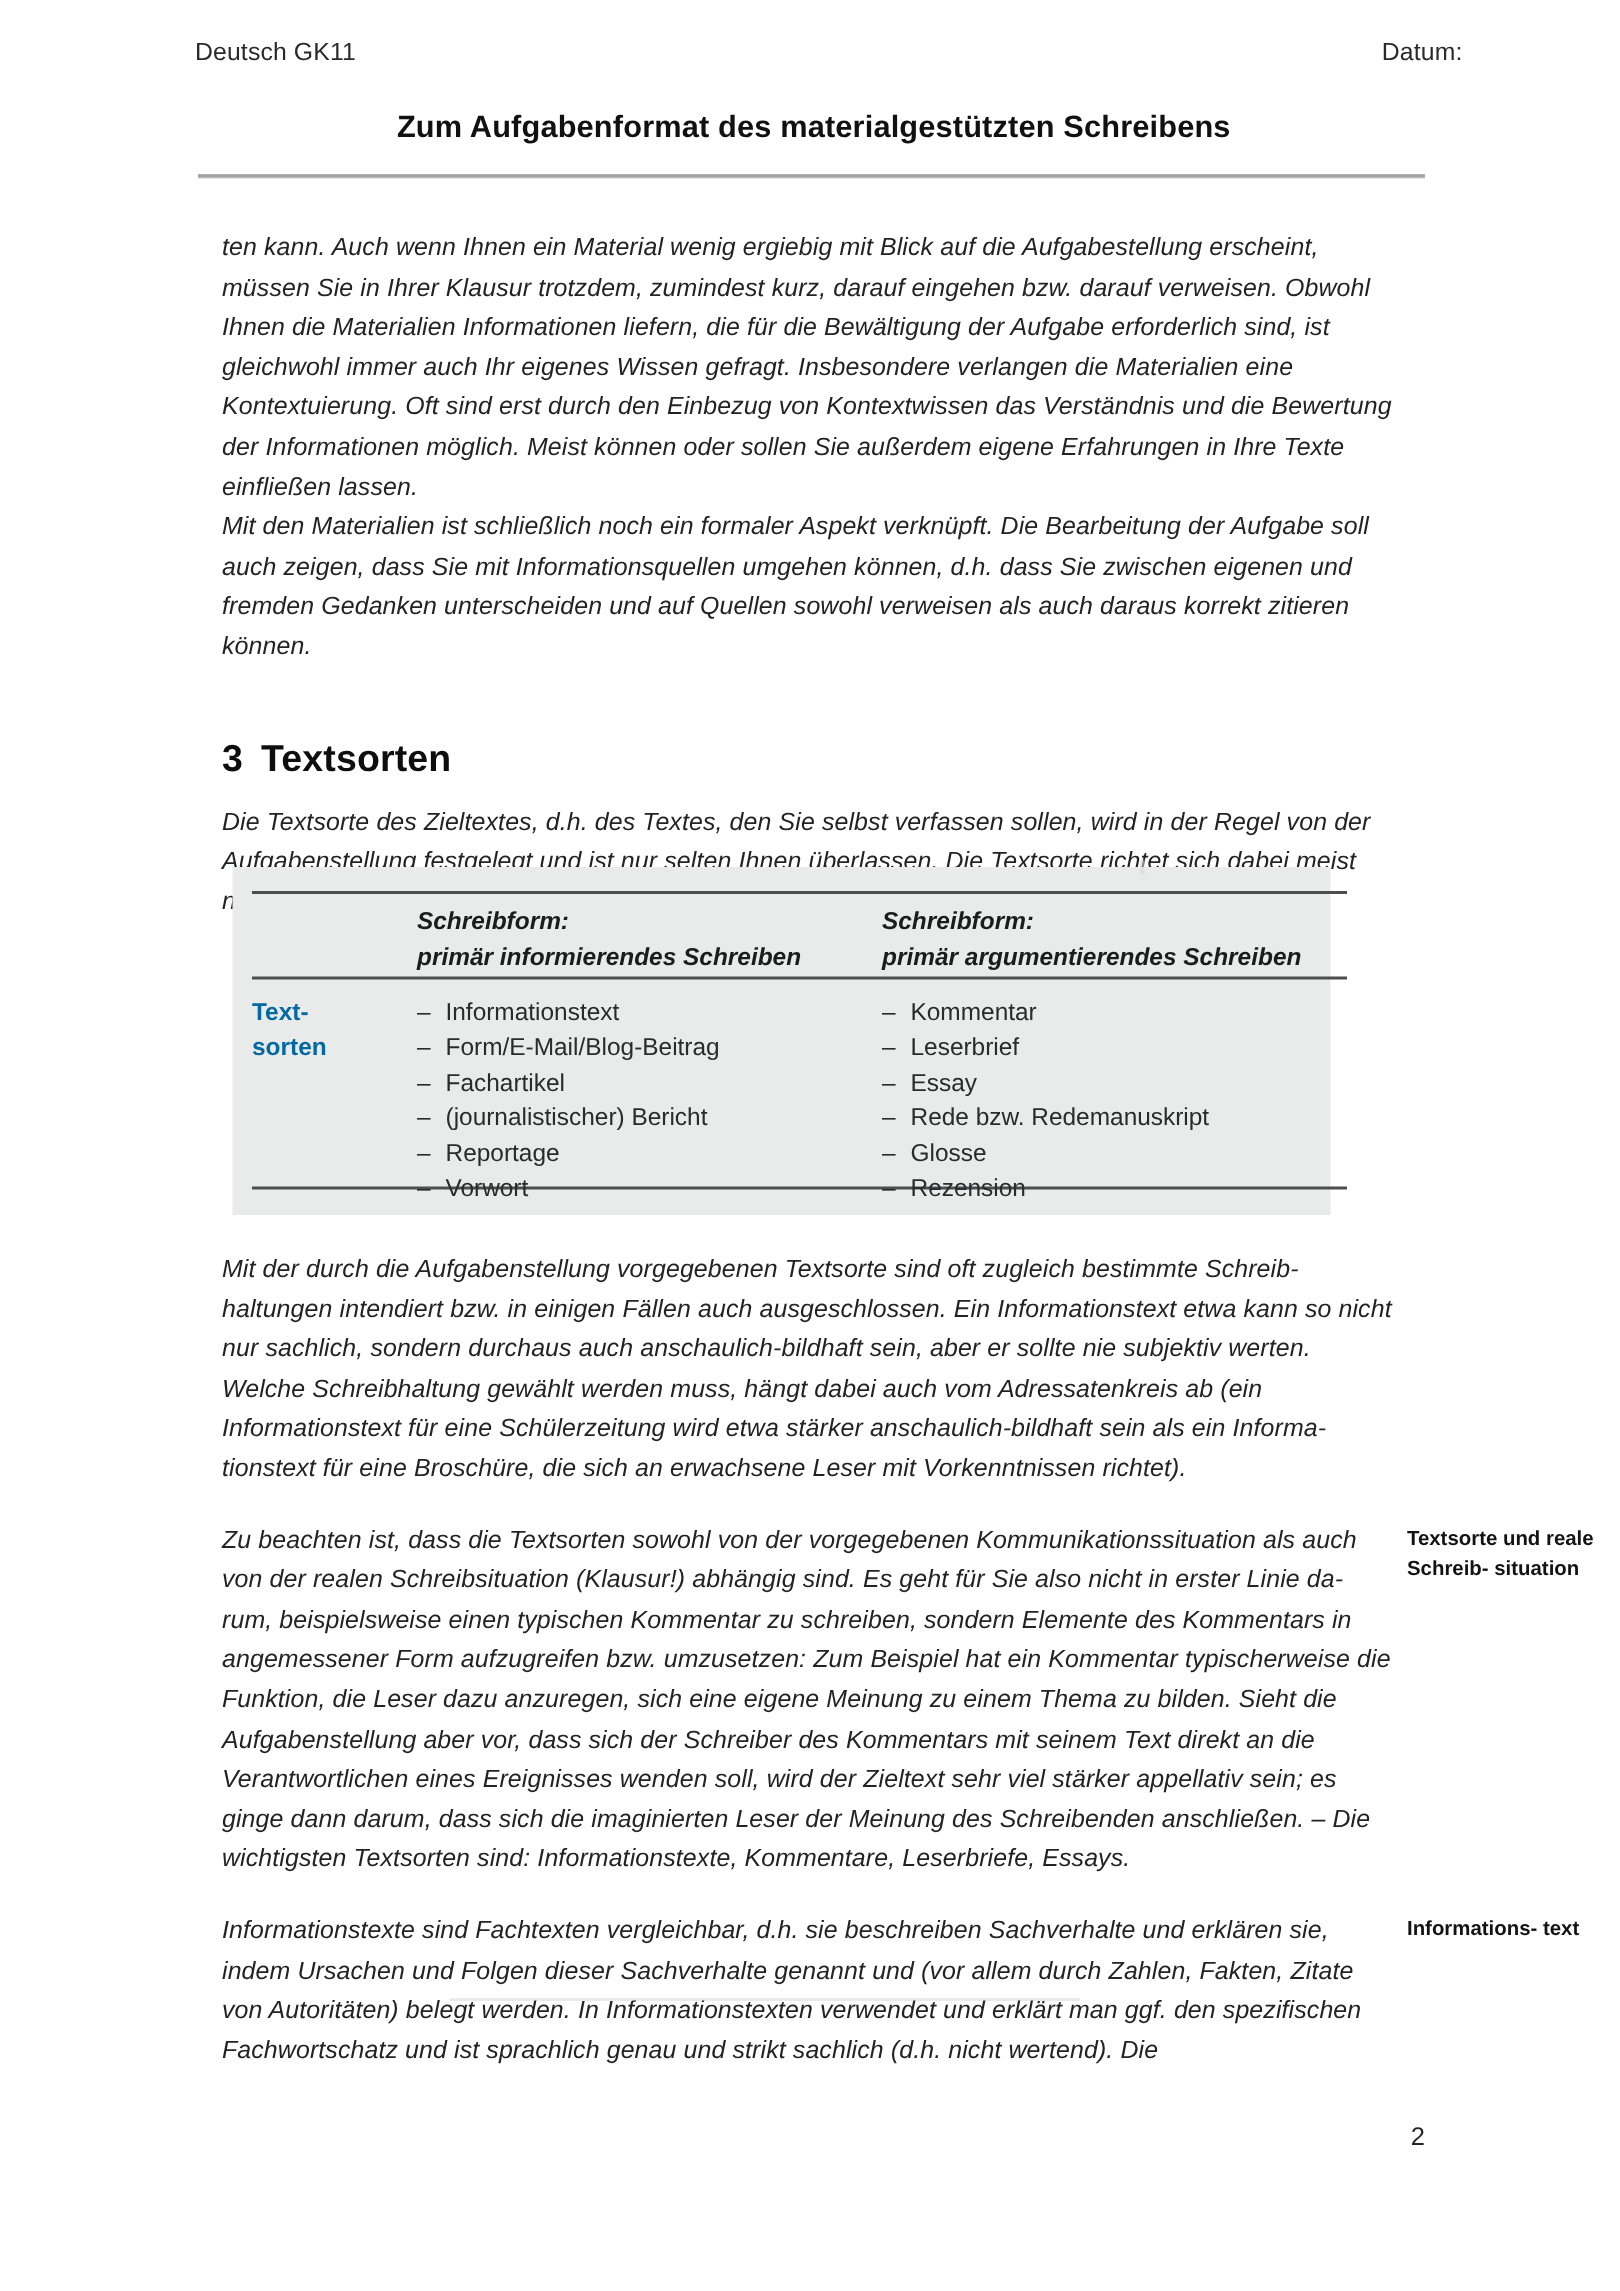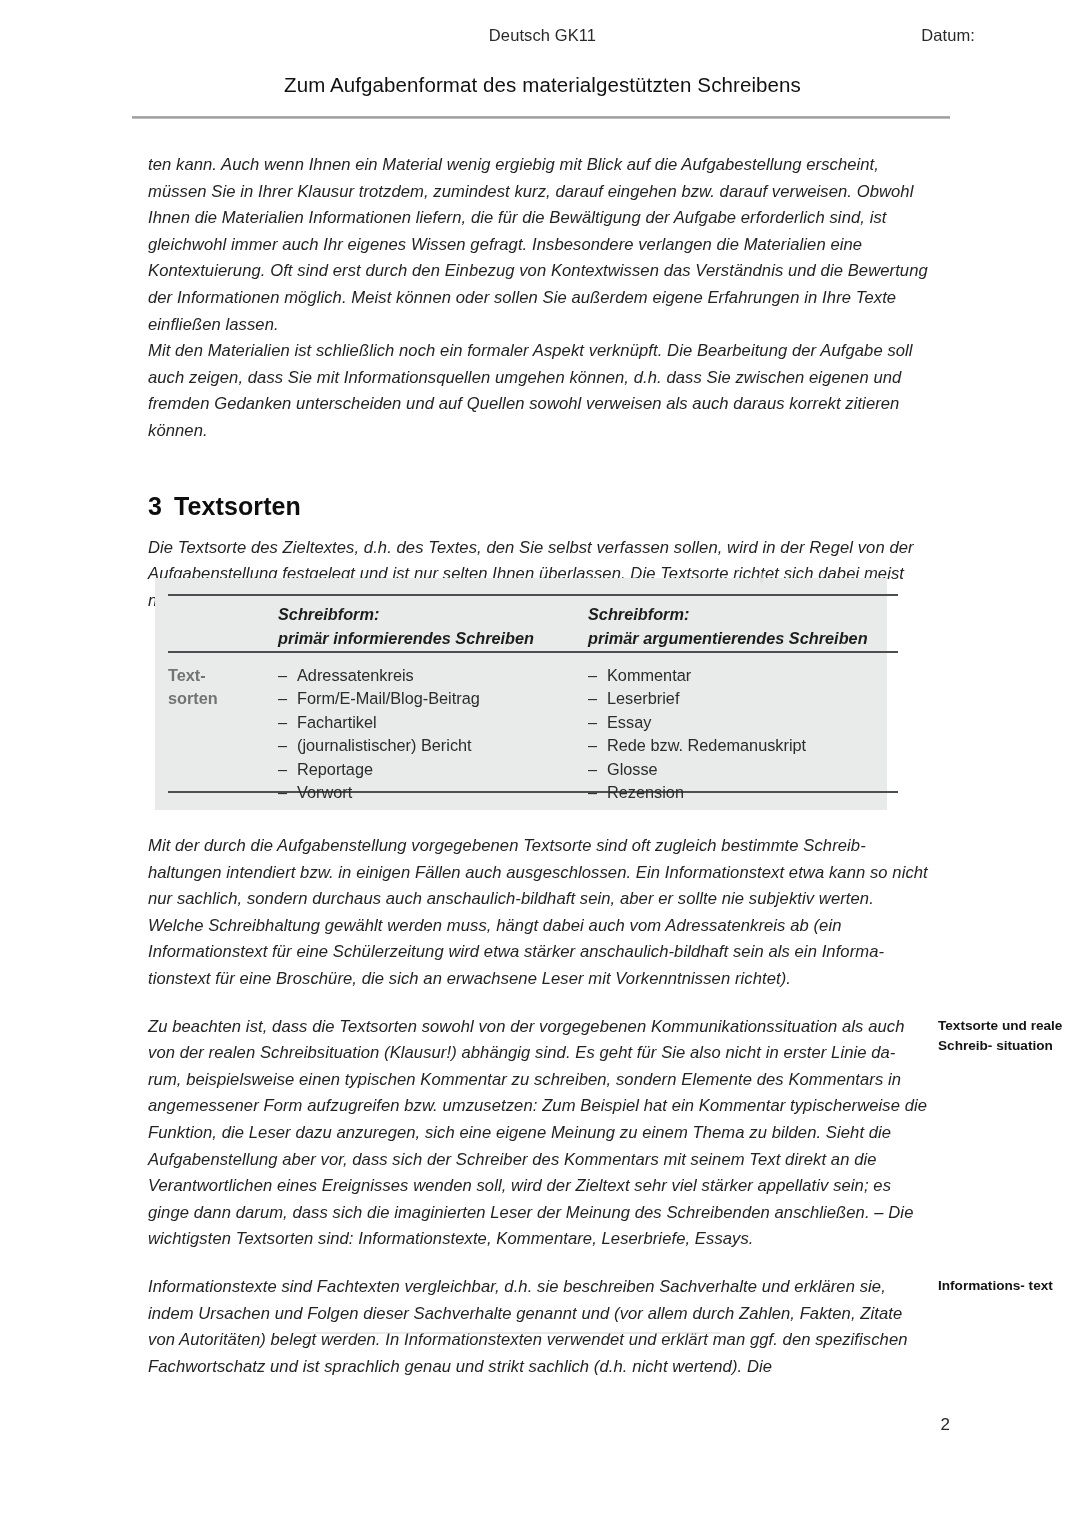--- a/index.html
+++ b/index.html
@@ -30,39 +30,38 @@
     width: 825px;
     height: 24px;
     font-size: 16.5px;
     color: #2a2a2a;
     letter-spacing: 0.1px;
   }
   .runhead-course {
     position: absolute;
     left: 0;
     right: 0;
-    text-align: center;
     white-space: nowrap;
   }
   .runhead-date {
     position: absolute;
     right: -20px;
     top: 0;
     white-space: nowrap;
   }
 
   
   .doc-title {
     position: absolute;
     top: 73px;
     left: 130px;
     width: 825px;
     text-align: center;
     font-size: 20.5px;
-    font-weight: normal;
+    font-weight: bold;
     color: #111111;
     letter-spacing: 0.1px;
     white-space: nowrap;
   }
   .title-rule {
     position: absolute;
     top: 116px;
     left: 132px;
     width: 818px;
     height: 3px;
@@ -144,21 +143,21 @@
     font-size: 16.3px;
     font-style: italic;
     font-weight: bold;
     color: #1c1c1c;
     line-height: 23.5px;
     padding-top: 25px !important;
   }
   .rowlabel {
     font-size: 16.3px;
     font-weight: bold;
-    color: #737373;
+    color: #0369a1;
     line-height: 23px;
     padding-top: 11px !important;
   }
   ul.dashlist {
     list-style: none;
     margin: 0;
     padding: 11px 0 0 0;
   }
   ul.dashlist li {
     font-size: 16.3px;
@@ -260,21 +259,21 @@
             <div>primär argumentierendes Schreiben</div>
           </td>
         </tr>
         <tr>
           <td class="rowlabel">
             <div>Text-</div>
             <div>sorten</div>
           </td>
           <td>
             <ul class="dashlist" id="list-informierend">
-                <li><span class="dash">–</span><span>Adressatenkreis</span></li>
+                <li><span class="dash">–</span><span>Informationstext</span></li>
                 <li><span class="dash">–</span><span>Form/E-Mail/Blog-Beitrag</span></li>
                 <li><span class="dash">–</span><span>Fachartikel</span></li>
                 <li><span class="dash">–</span><span>(journalistischer) Bericht</span></li>
                 <li><span class="dash">–</span><span>Reportage</span></li>
                 <li><span class="dash">–</span><span>Vorwort</span></li>
               </ul>
           </td>
           <td>
             <ul class="dashlist" id="list-argumentierend">
                 <li><span class="dash">–</span><span>Kommentar</span></li>

